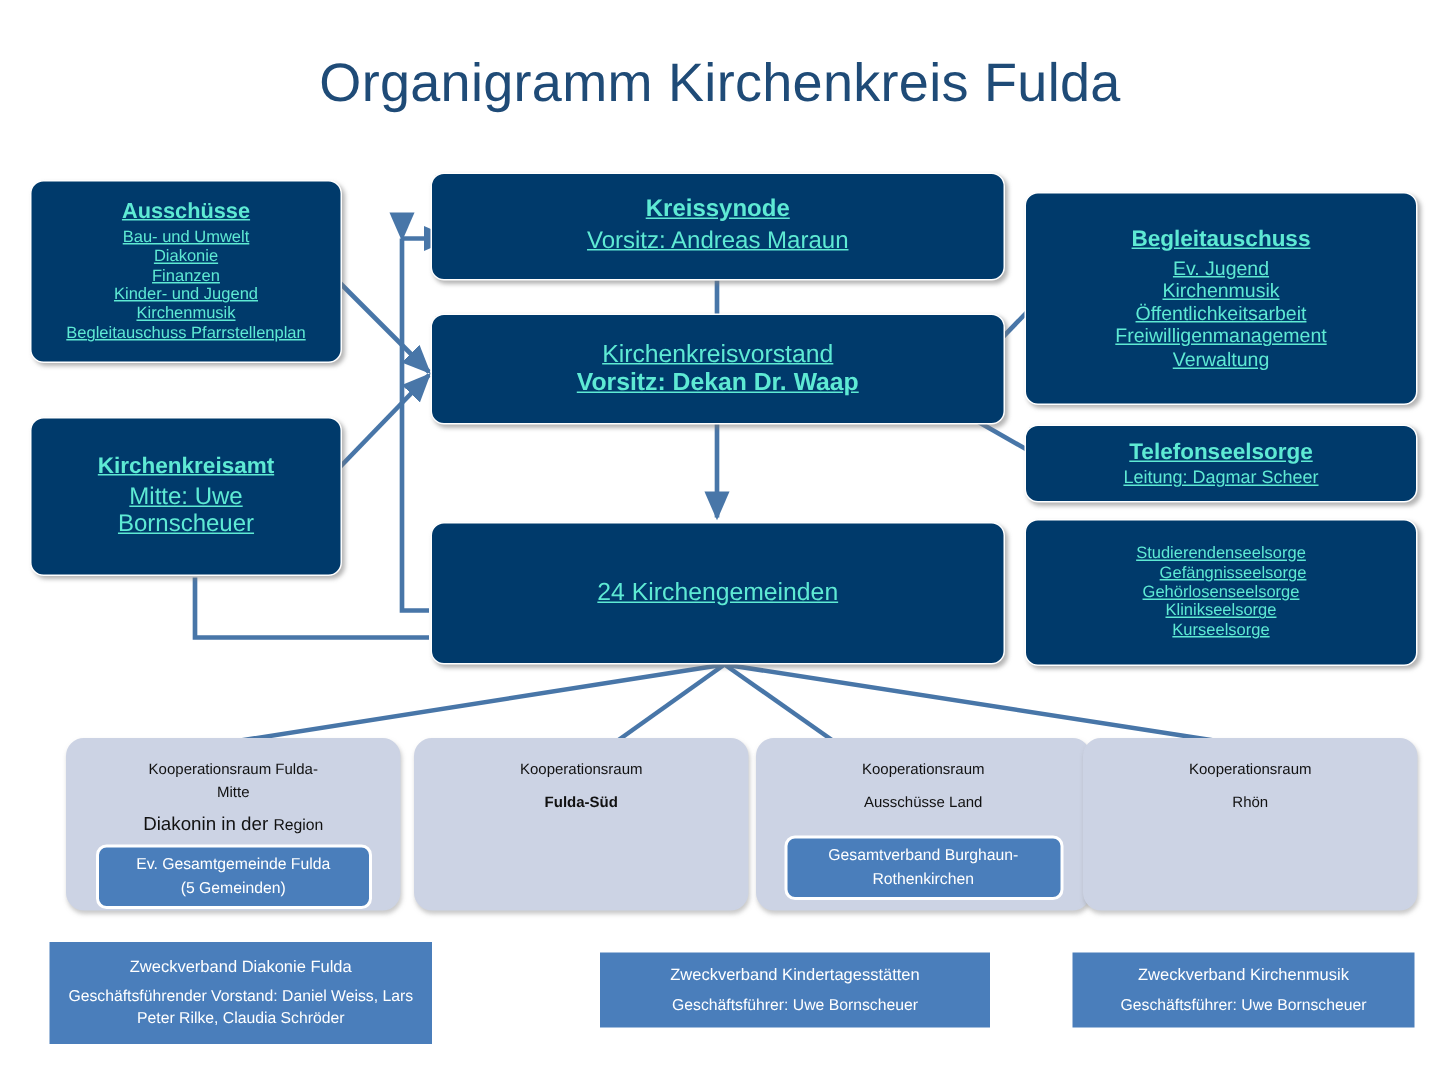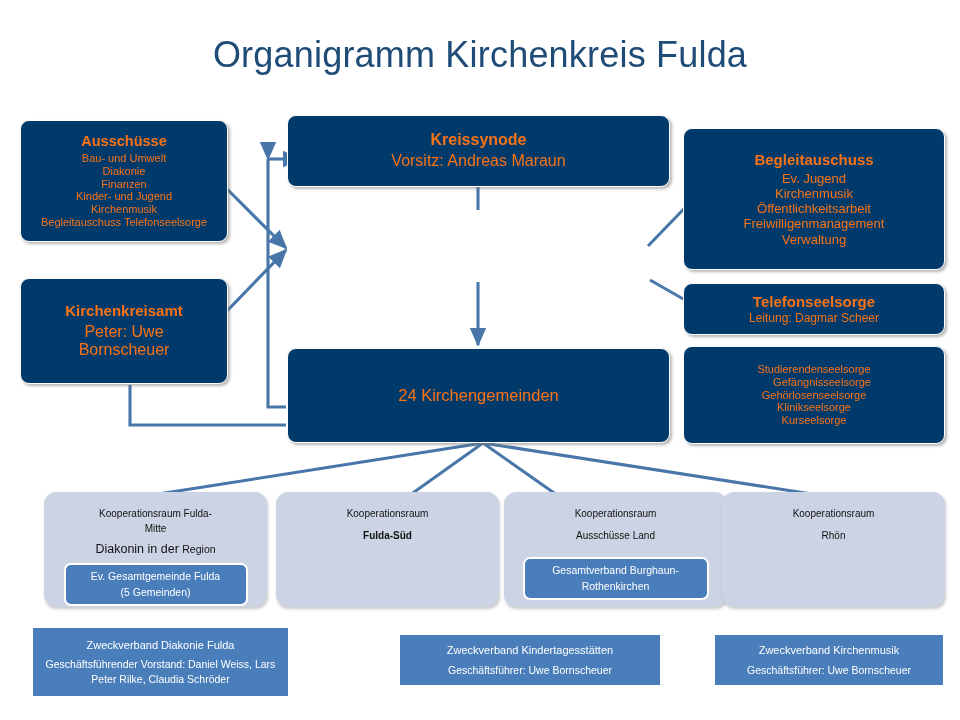--- a/index.html
+++ b/index.html
@@ -14,26 +14,27 @@
   }
   #stage{position:relative;width:960px;height:720px;}
 
   #wires{position:absolute;left:0;top:0;width:960px;height:720px;pointer-events:none;}
 
   .node{position:absolute;box-sizing:border-box;}
 
   
   .navy{
     background:#003A6B;
-    color:#f97316;
+    color:#5eead4;
     border:1px solid #ffffff;
     box-shadow:2px 2px 3px rgba(120,120,120,.55);
     display:flex;flex-direction:column;align-items:center;justify-content:center;
     text-align:center;
     padding:4px 6px;
+    text-decoration:underline;
   }
   .navy.round{border-radius:9px;}
   .navy .ttl{font-weight:bold;}
   .navy .ln{line-height:1.17;}
 
   
   .coop{
     background:#ccd3e4;
     border:1px solid #ccd3e4;
     border-radius:12px;
@@ -123,34 +124,38 @@
 
   <div id="page-title">Organigramm Kirchenkreis Fulda</div>
 
   <div class="node navy round" style="left:20px;top:120px;width:208px;height:122px;">
     <div class="ttl ln" style="font-size:14.5px;margin-bottom:2px;">Ausschüsse</div>
     <div class="ln" style="font-size:11px;">Bau- und Umwelt</div>
     <div class="ln" style="font-size:11px;">Diakonie</div>
     <div class="ln" style="font-size:11px;">Finanzen</div>
     <div class="ln" style="font-size:11px;">Kinder- und Jugend</div>
     <div class="ln" style="font-size:11px;">Kirchenmusik</div>
-    <div class="ln" style="font-size:11px;">Begleitauschuss Telefonseelsorge</div>
+    <div class="ln" style="font-size:11px;">Begleitauschuss Pfarrstellenplan</div>
   </div>
 
   <div class="node navy round" style="left:20px;top:278px;width:208px;height:106px;">
     <div class="ttl ln" style="font-size:15px;margin-bottom:3px;">Kirchenkreisamt</div>
-    <div class="ln" style="font-size:16px;">Peter: Uwe</div>
+    <div class="ln" style="font-size:16px;">Mitte: Uwe</div>
     <div class="ln" style="font-size:16px;">Bornscheuer</div>
   </div>
 
   <div class="node navy round" style="left:287px;top:115px;width:383px;height:72px;">
     <div class="ttl ln" style="font-size:16px;margin-bottom:2px;">Kreissynode</div>
     <div class="ln" style="font-size:16px;">Vorsitz: Andreas Maraun</div>
   </div>
 
+  <div class="node navy round" style="left:287px;top:209px;width:383px;height:74px;">
+    <div class="ln" style="font-size:16.5px;">Kirchenkreisvorstand</div>
+    <div class="ln" style="font-size:16.5px;font-weight:bold;">Vorsitz: Dekan Dr. Waap</div>
+  </div>
 
   <div class="node navy round" style="left:287px;top:348px;width:383px;height:95px;">
     <div class="ln" style="font-size:16.5px;">24 Kirchengemeinden</div>
   </div>
 
   <div class="node navy round" style="left:683px;top:128px;width:262px;height:142px;">
     <div class="ttl ln" style="font-size:15px;margin-bottom:2px;">Begleitauschuss</div>
     <div class="ln" style="font-size:13px;">Ev. Jugend</div>
     <div class="ln" style="font-size:13px;">Kirchenmusik</div>
     <div class="ln" style="font-size:13px;">Öffentlichkeitsarbeit</div>

